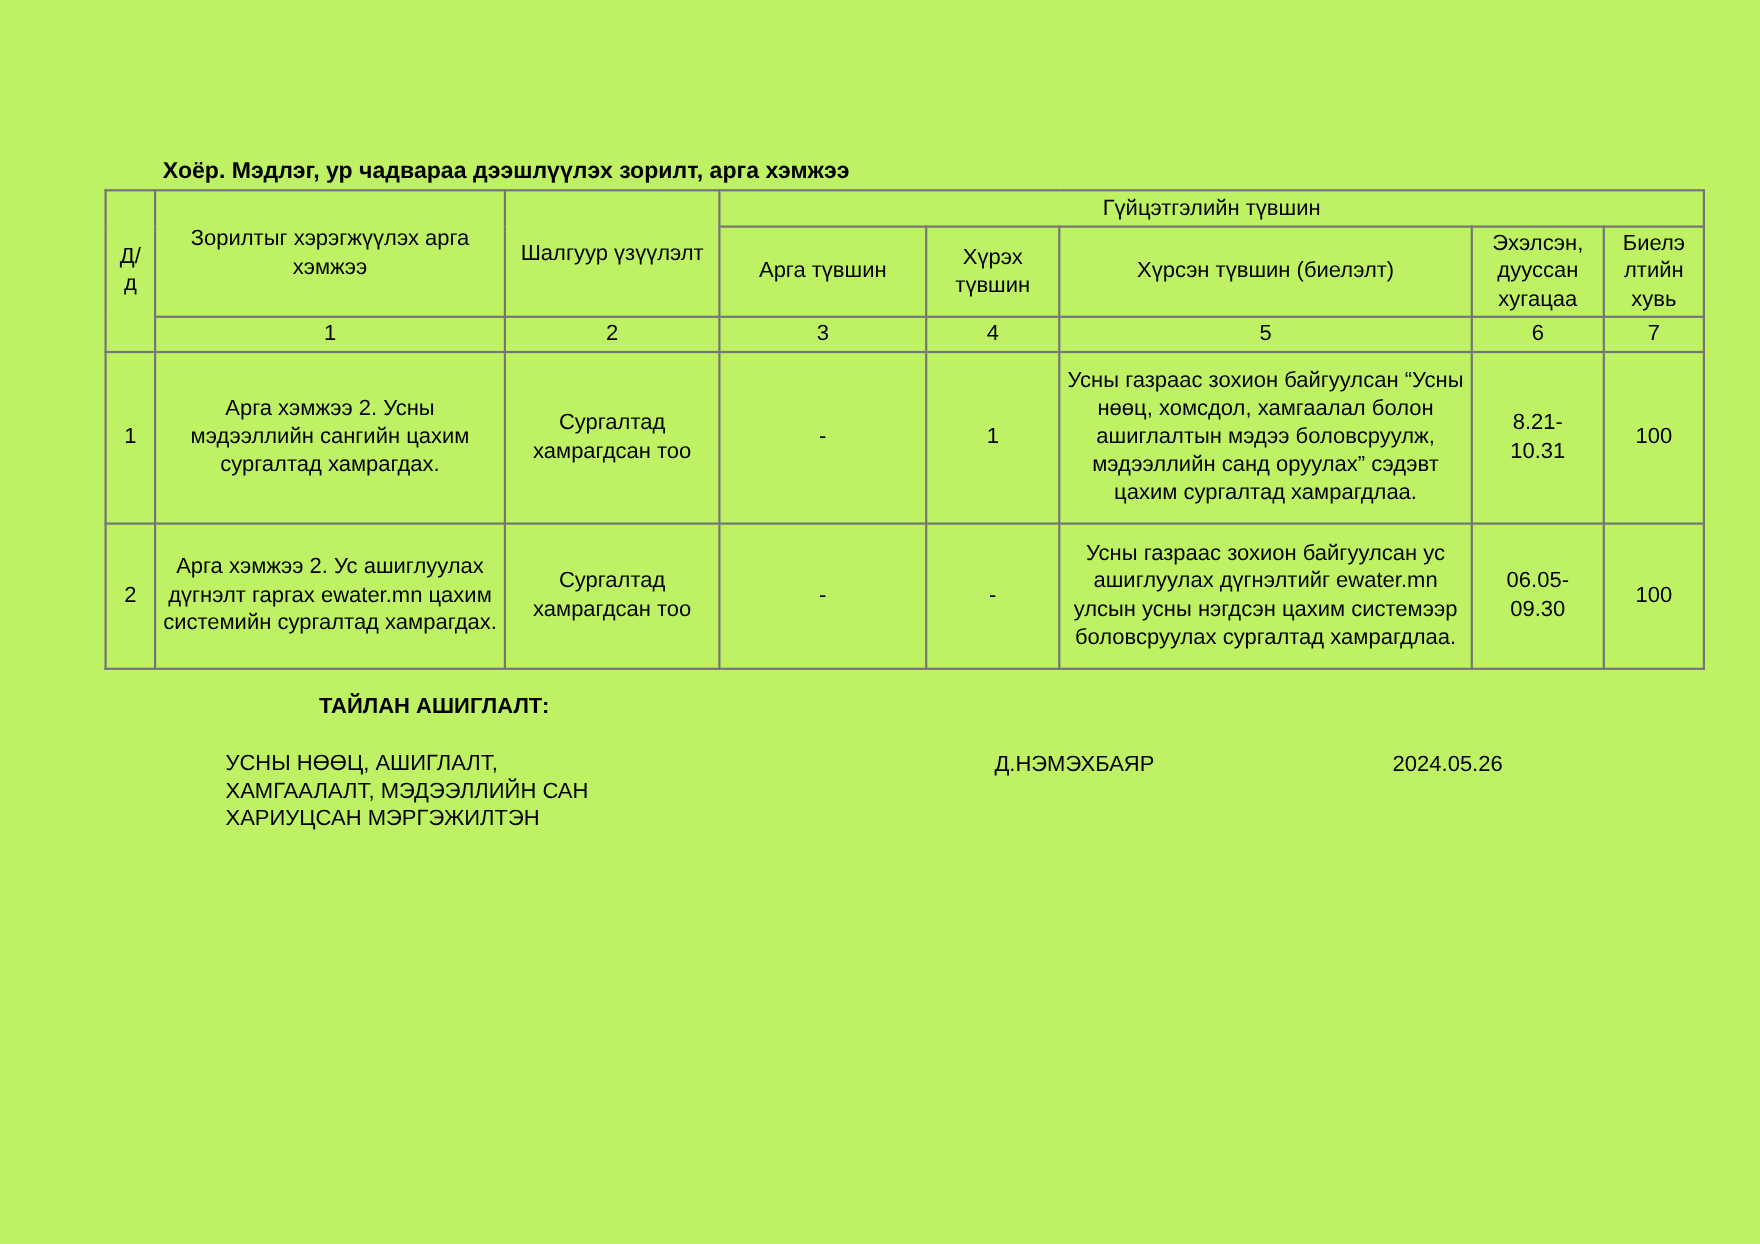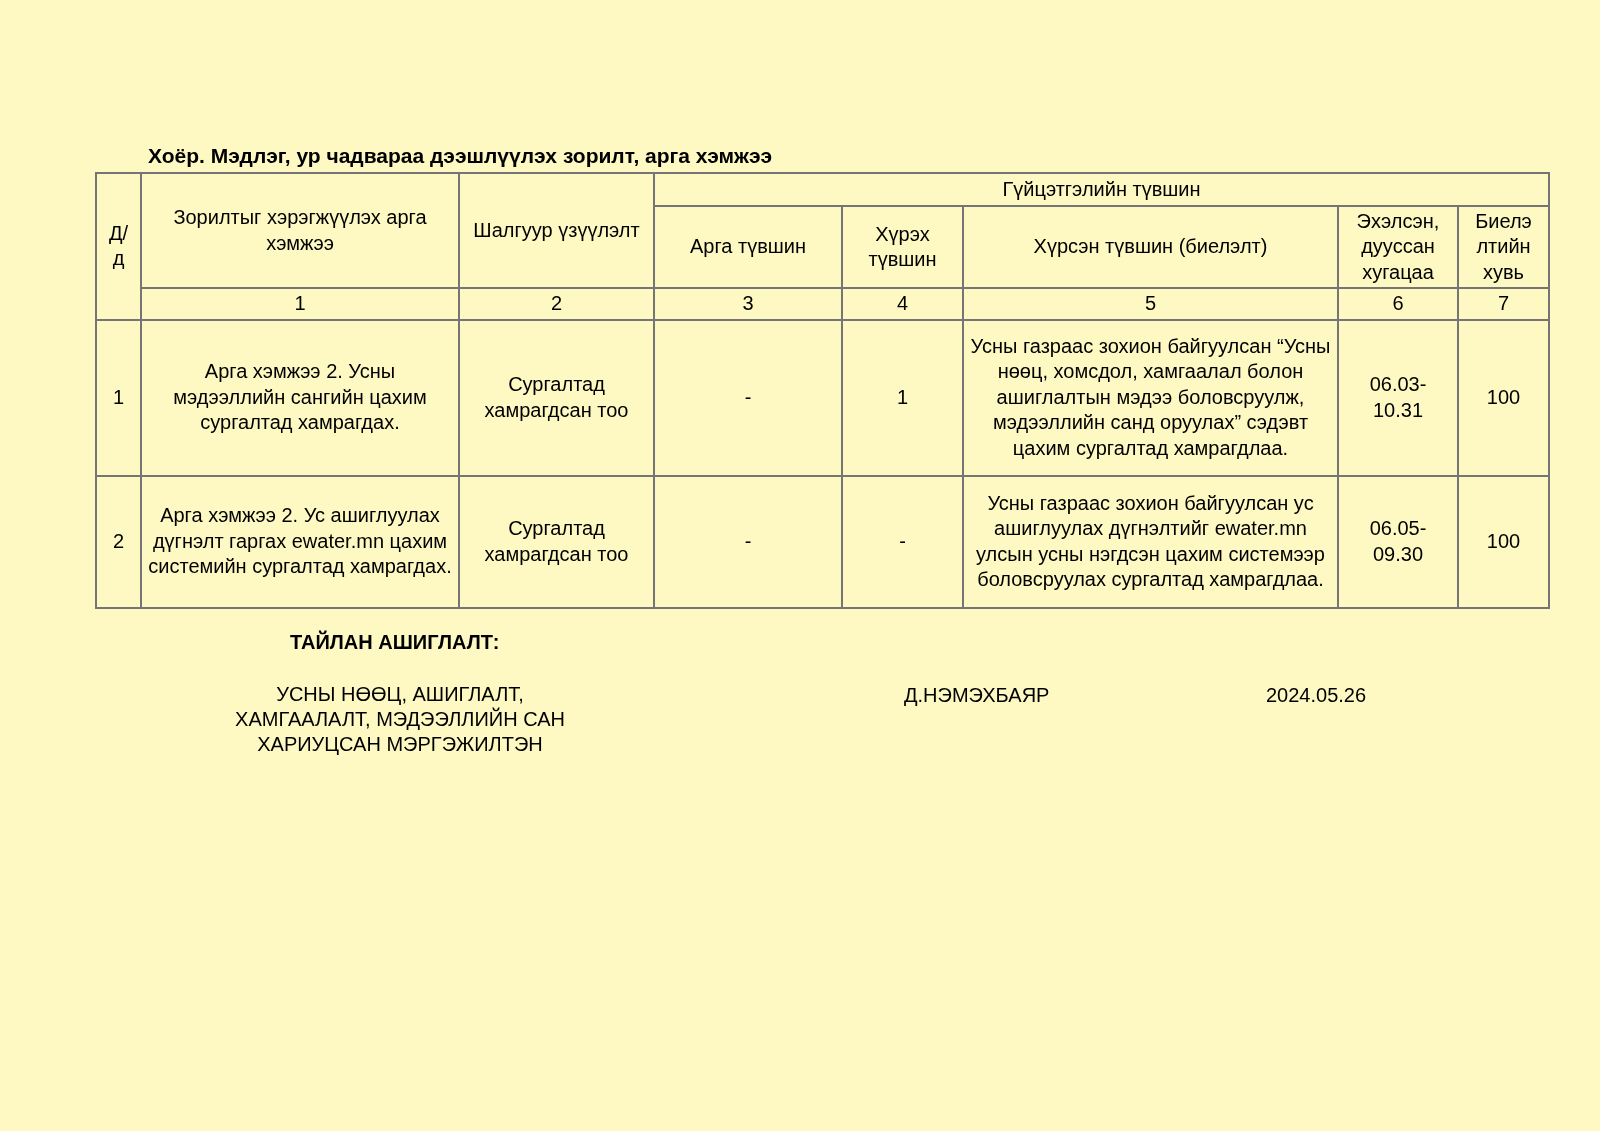--- a/index.html
+++ b/index.html
@@ -1,19 +1,19 @@
 <!DOCTYPE html>
 <html><head>
 <meta charset="utf-8">
 <style>
   html,body { margin:0; padding:0; background:#e8e8e8; }
   .page {
     position:relative;
     width:1600px; height:1131px;
-    background:#fef9c3;
+    background:#bef264;
     font-family:"Liberation Sans", sans-serif;
     color:#000;
     overflow:hidden;
   }
   .doc-title {
     position:absolute; left:148px; top:144px;
     font-size:21px; font-weight:bold; white-space:nowrap;
   }
   table.report {
     position:absolute; left:95px; top:172px;
@@ -36,21 +36,21 @@
   tr.row-2     { height:132px; }
   td.cell-action { text-align:left; padding-left:12px; padding-right:8px; }
   td.cell-reached { text-align:justify; padding:3px 10px; }
   .ws { white-space:pre-line; }
   .footer-label {
     position:absolute; left:290px; top:631px;
     font-size:20px; font-weight:bold; white-space:nowrap;
   }
   .footer-position {
     position:absolute; left:205px; top:682px; width:390px;
-    font-size:20px; line-height:25px; text-align:center;
+    font-size:20px; line-height:25px; 
   }
   .footer-name {
     position:absolute; left:904px; top:684px;
     font-size:20px; white-space:nowrap;
   }
   .footer-date {
     position:absolute; left:1266px; top:684px;
     font-size:20px; white-space:nowrap;
   }
 </style>
@@ -98,21 +98,21 @@
         <td>6</td>
         <td>7</td>
       </tr>
       <tr class="row-1">
         <td>1</td>
         <td class="cell-action">Арга хэмжээ 2. Усны мэдээллийн сангийн цахим сургалтад хамрагдах.</td>
         <td>Сургалтад хамрагдсан тоо</td>
         <td>-</td>
         <td>1</td>
         <td class="cell-reached">Усны газраас зохион байгуулсан “Усны нөөц, хомсдол, хамгаалал болон ашиглалтын мэдээ боловсруулж, мэдээллийн санд оруулах” сэдэвт цахим сургалтад хамрагдлаа.</td>
-        <td class="ws">06.03-
+        <td class="ws">8.21-
 10.31</td>
         <td>100</td>
       </tr>
       <tr class="row-2">
         <td>2</td>
         <td class="cell-action">Арга хэмжээ 2. Ус ашиглуулах дүгнэлт гаргах ewater.mn цахим системийн сургалтад хамрагдах.</td>
         <td>Сургалтад хамрагдсан тоо</td>
         <td>-</td>
         <td>-</td>
         <td class="cell-reached">Усны газраас зохион байгуулсан ус ашиглуулах дүгнэлтийг ewater.mn улсын усны нэгдсэн цахим системээр боловсруулах сургалтад хамрагдлаа.</td>

